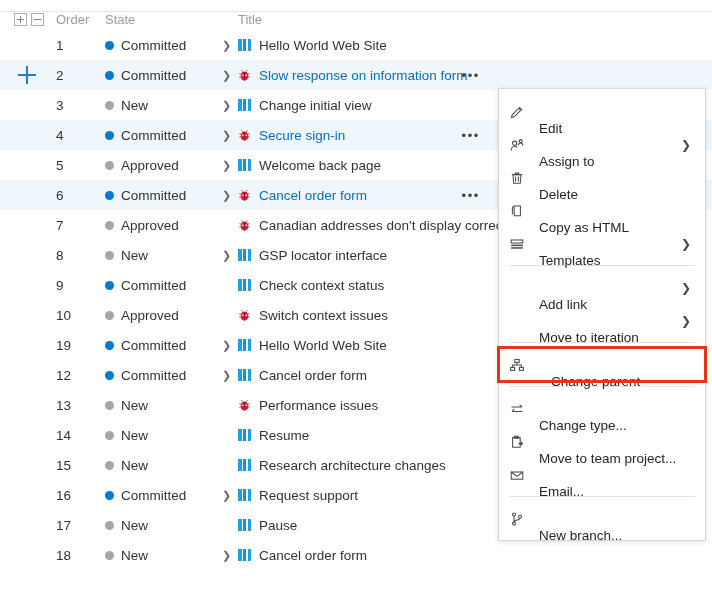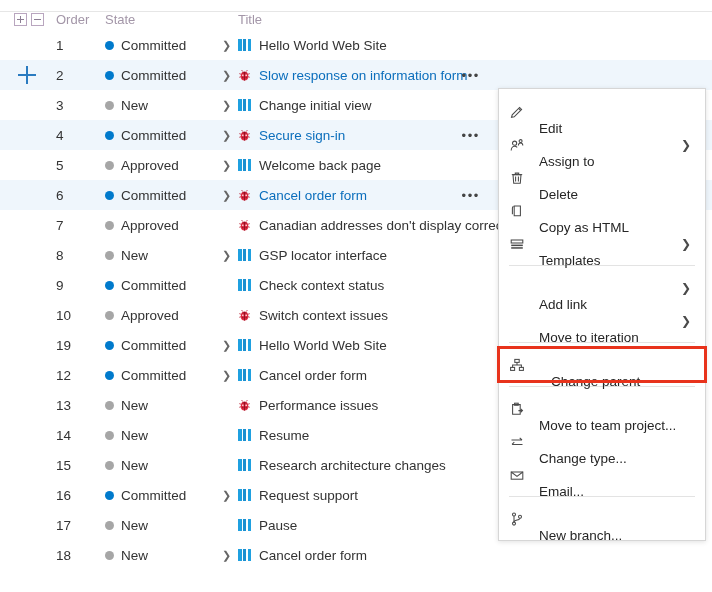--- a/index.html
+++ b/index.html
@@ -646,35 +646,35 @@
               <rect x="10.4" y="10.4" width="4" height="3" stroke="#4a4a4a" fill="none" stroke-width="1.05"></rect>
               <path d="M8 5.4 L8 8 M3.6 10.4 L3.6 8 L12.4 8 L12.4 10.4" stroke="#4a4a4a" fill="none" stroke-width="1.05"></path>
             </svg>
           </span>
           <span class="mi-label">Change parent</span>
         </div>
         <div class="menu-sep"></div>
         <div class="menu-item">
           <span class="mi-icon">
             <svg width="16" height="16" viewBox="0 0 16 16">
+              <path d="M2.5 6 L13 6 M10.7 3.8 L13 6" stroke="#4a4a4a" fill="none" stroke-width="1.05"></path>
+              <path d="M13.5 10.4 L3 10.4 M5.3 8.2 L3 10.4" stroke="#4a4a4a" fill="none" stroke-width="1.05"></path>
+            </svg>
+          </span>
+          <span class="mi-label">Change type...</span>
+        </div>
+        <div class="menu-item">
+          <span class="mi-icon">
+            <svg width="16" height="16" viewBox="0 0 16 16">
               <path d="M3.6 3.6 L11.2 3.6 L11.2 13.2 L3.6 13.2 Z" stroke="#4a4a4a" fill="none" stroke-width="1.05"></path>
               <rect x="5.6" y="2.2" width="3.6" height="2" stroke="#4a4a4a" fill="none" stroke-width="1.05"></rect>
               <path d="M9.4 9.6 L13.4 9.6 M11.7 7.8 L13.5 9.6 L11.7 11.4" stroke="#4a4a4a" fill="none" stroke-width="1.05"></path>
             </svg>
           </span>
           <span class="mi-label">Move to team project...</span>
-        </div>
-        <div class="menu-item">
-          <span class="mi-icon">
-            <svg width="16" height="16" viewBox="0 0 16 16">
-              <path d="M2.5 6 L13 6 M10.7 3.8 L13 6" stroke="#4a4a4a" fill="none" stroke-width="1.05"></path>
-              <path d="M13.5 10.4 L3 10.4 M5.3 8.2 L3 10.4" stroke="#4a4a4a" fill="none" stroke-width="1.05"></path>
-            </svg>
-          </span>
-          <span class="mi-label">Change type...</span>
         </div>
         <div class="menu-item">
           <span class="mi-icon">
             <svg width="16" height="16" viewBox="0 0 16 16">
               <rect x="2.2" y="5" width="11.6" height="7.2" stroke="#4a4a4a" fill="none" stroke-width="1.05"></rect>
               <path d="M2.2 5 L8 9.4 L13.8 5" stroke="#4a4a4a" fill="none" stroke-width="1.05"></path>
             </svg>
           </span>
           <span class="mi-label">Email...</span>
         </div>

